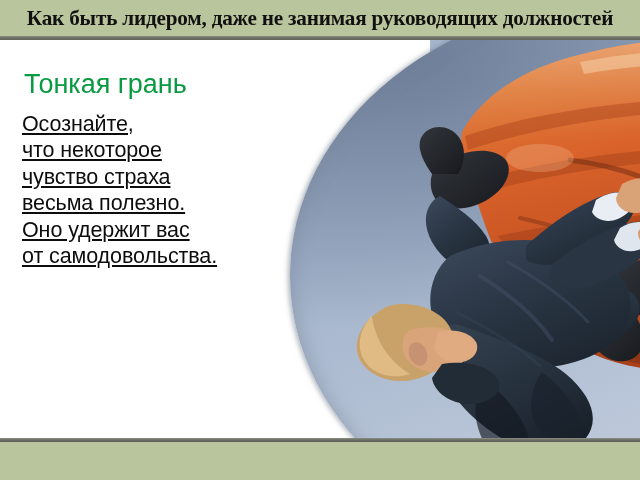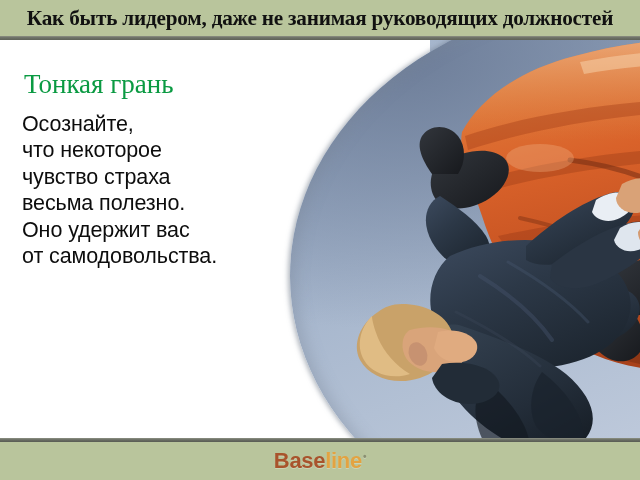--- a/index.html
+++ b/index.html
@@ -129,36 +129,37 @@
 
   
   .text-block {
     position: absolute;
     left: 22px;
     top: 70px;
     width: 268px;
     z-index: 30;
   }
   .subtitle {
-    font-family: Liberation Serif, serif;
+    font-family: Liberation Sans, sans-serif;
     font-size: 27px;
     font-weight: normal;
     color: #0a9a42;
     margin: 0 0 12px 2px;
     line-height: 1.06;
     white-space: nowrap;
   }
   .body-text {
     font-family: "Liberation Sans", sans-serif;
     font-size: 21.5px;
     line-height: 26.5px;
     color: #0d0d0d;
     margin: 0;
     white-space: pre-line;
     letter-spacing: -0.1px;
+    text-decoration: underline;
   }
 
   
   .footer-rule {
     position: absolute;
     left: 0;
     top: 438px;
     width: 640px;
     height: 4px;
     background: linear-gradient(to bottom,#8e9284 0%, #6a6e64 45%, #585c53 100%);
@@ -351,17 +352,14 @@
     <div class="body-text">Осознайте,
 что некоторое
 чувство страха
 весьма полезно.
 Оно удержит вас
 от самодовольства.</div>
   </div>
 
   <div class="footer-rule"></div>
   <div class="footer-band"></div>
-  <div class="logo">
-    <span class="logo-text"><span class="logo-base">Base</span><span class="logo-line">line</span><span class="logo-mark">•</span></span>
-  </div>
 
 </div>
 
 </body></html>

